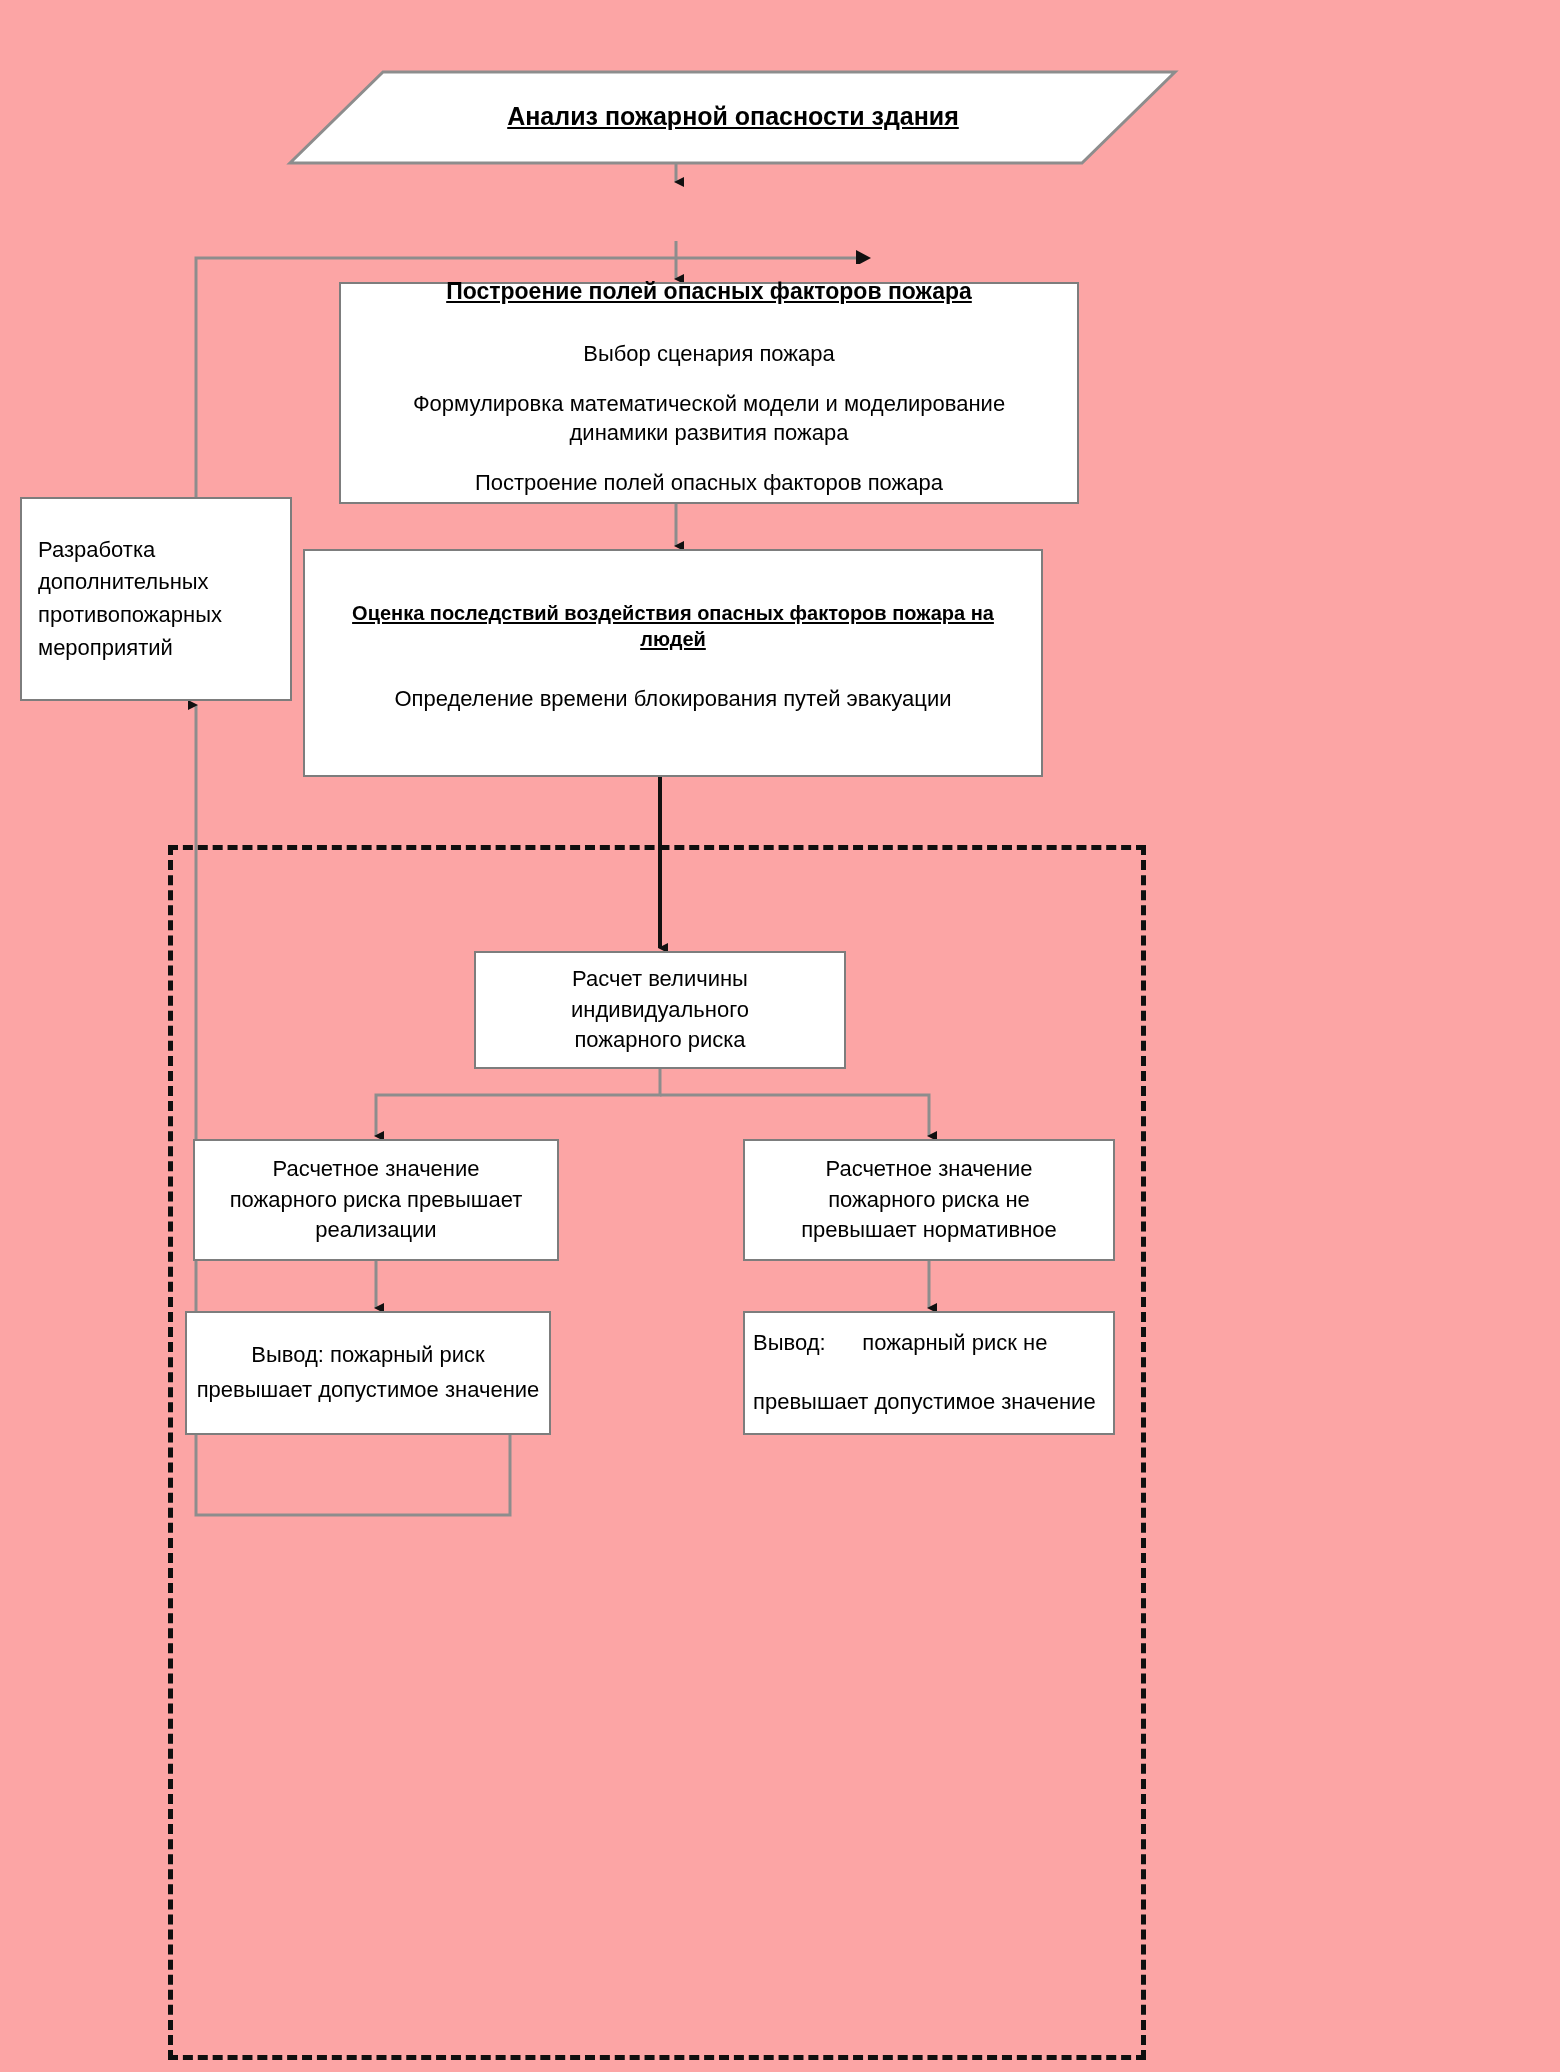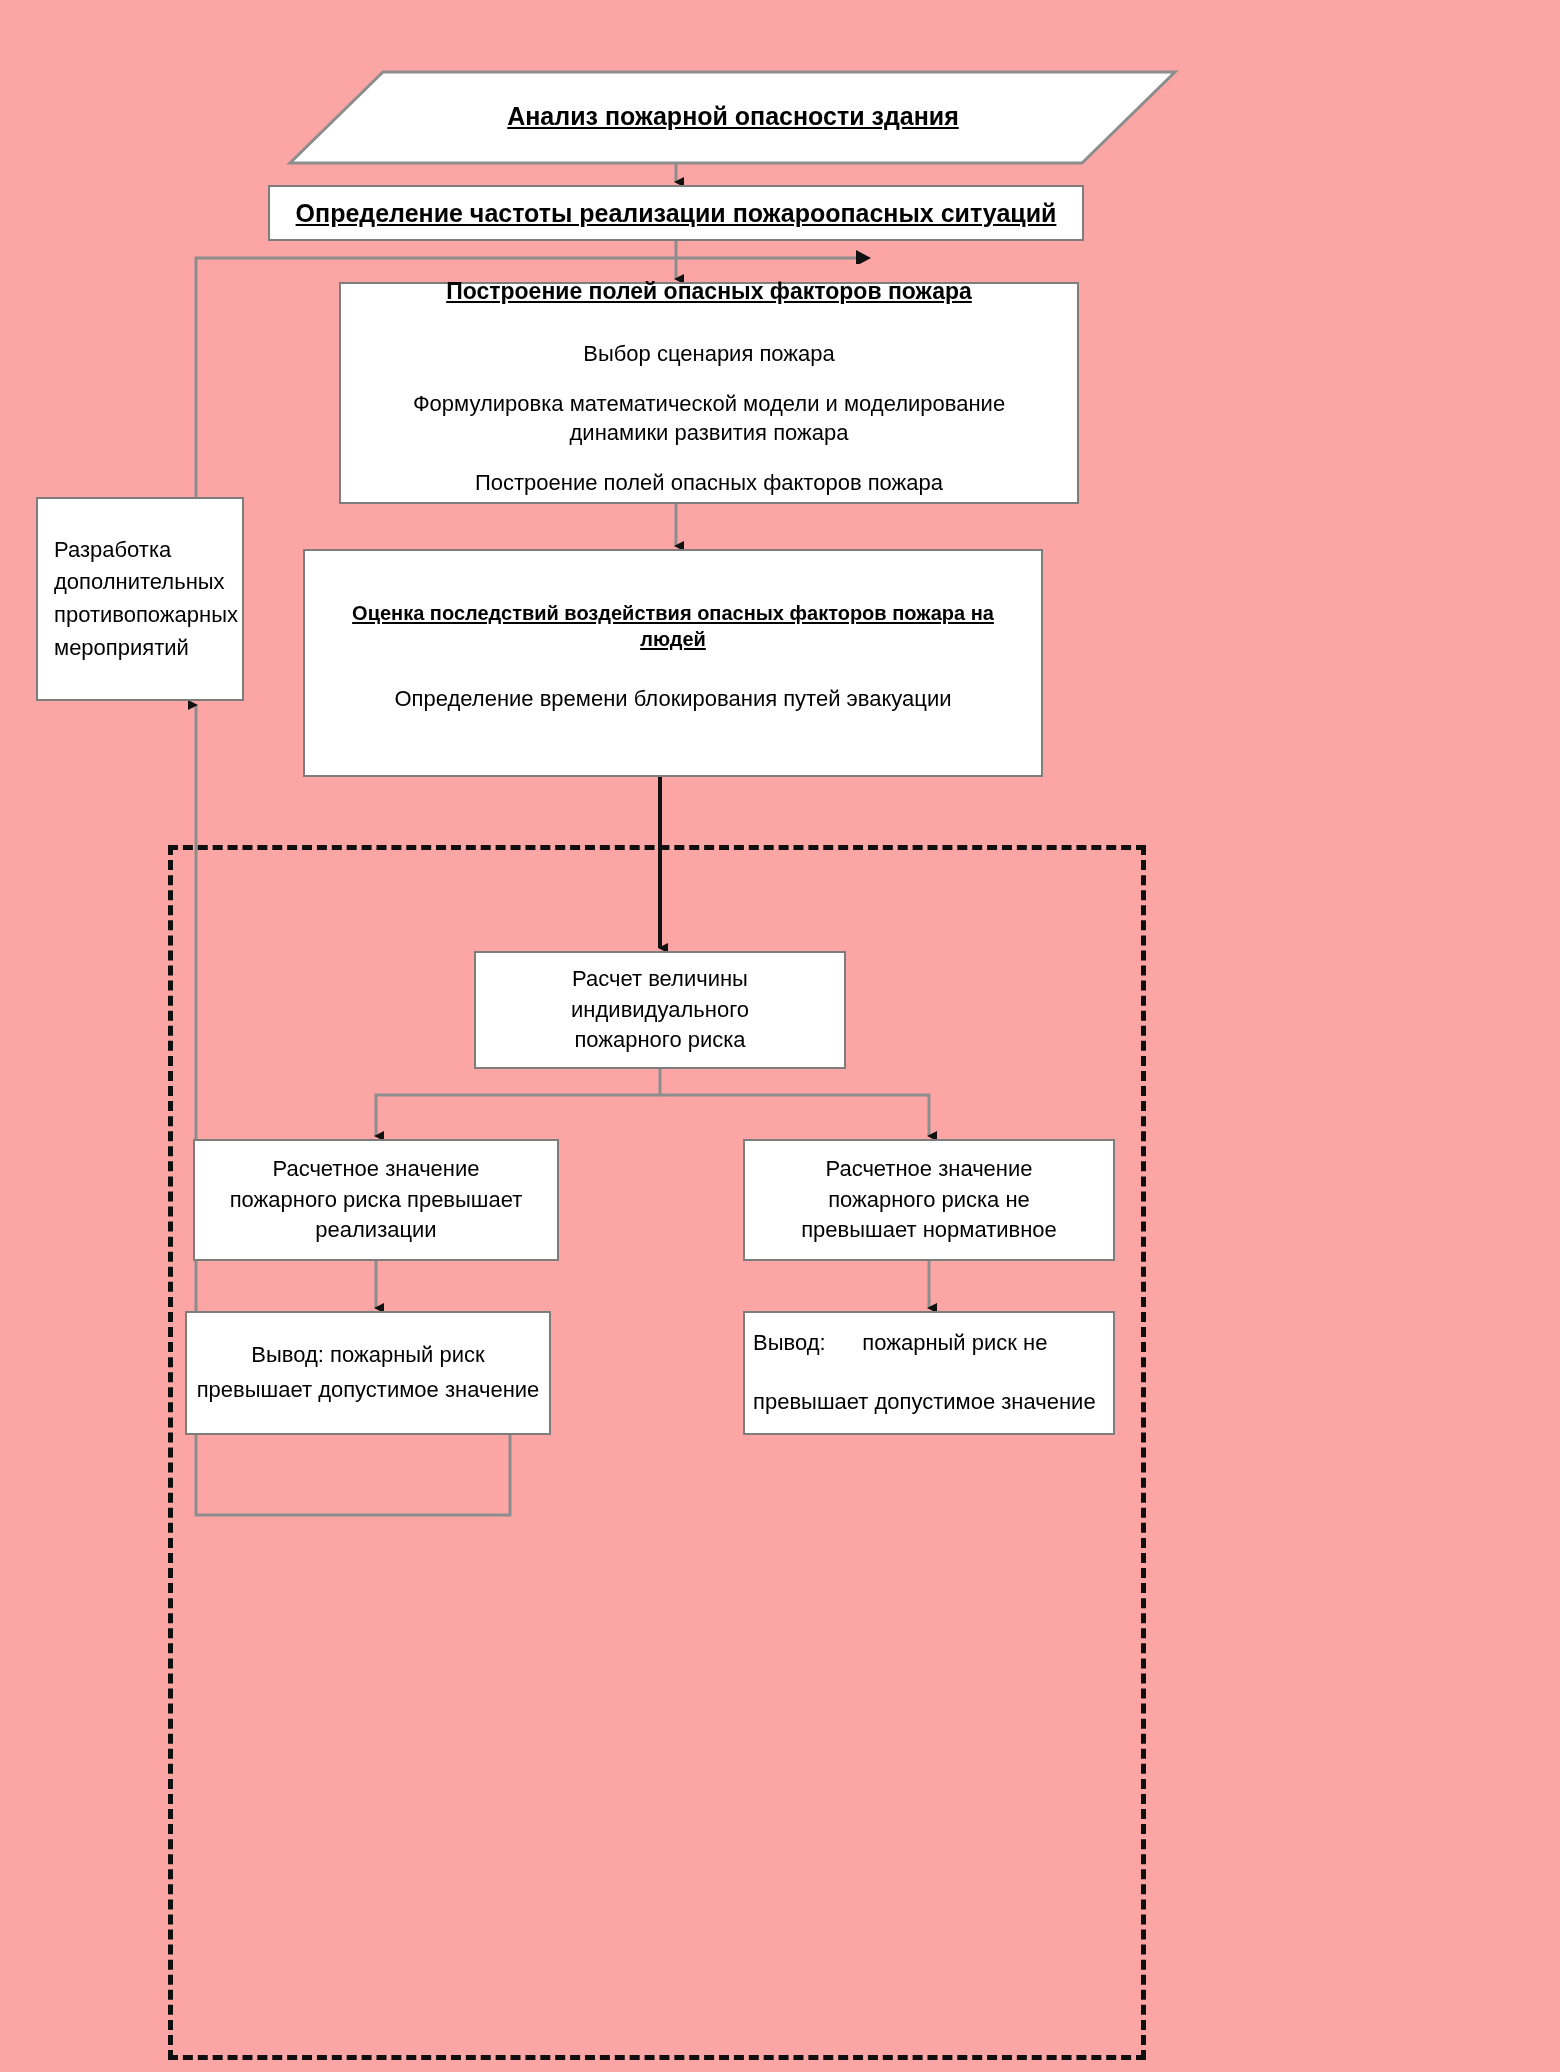--- a/index.html
+++ b/index.html
@@ -57,21 +57,21 @@
     align-items:flex-start;
     justify-content:center;
   }
   .left-node .ln{ text-align:left; }
 
   
   #n-analysis        { left:293px;  top:68px;   width:880px; height:100px; }
   #n-frequency       { left:268px;  top:185px;  width:816px; height:56px;  font-size:25px; }
   #n-fields          { left:303px;  top:282px;  width:740px; height:222px; font-size:22px; padding:10px 26px;margin-left:36px;}
   #n-consequences    { left:303px;  top:549px;  width:740px; height:228px; font-size:22px; padding:10px 26px;}
-  #n-measures        { left:20px;   top:497px;  width:208px; height:204px; font-size:22px; padding:20px 16px;margin-left:16px;}
+  #n-measures        { left:20px;   top:497px;  width:272px; height:204px; font-size:22px; padding:20px 16px;}
   #n-risk-calc       { left:474px;  top:951px;  width:372px; height:118px; font-size:22px; }
   #n-exceeds         { left:193px;  top:1139px; width:366px; height:122px; font-size:22px; }
   #n-not-exceeds     { left:743px;  top:1139px; width:372px; height:122px; font-size:22px; }
   #n-conclusion-bad  { left:185px;  top:1311px; width:366px; height:124px; font-size:22px; }
   #n-conclusion-good { left:743px;  top:1311px; width:372px; height:124px; font-size:22px; }
 
   #n-fields .ttl     { font-size:23px; margin-bottom:22px; }
   #n-consequences .ttl{ font-size:20px; margin-bottom:22px; }
   #n-fields .ln      { margin:11px 0; }
   #n-consequences .ln{ margin:11px 0; }
@@ -146,23 +146,20 @@
 
     <path d="M510,1435 L510,1515 L196,1515 L196,705" fill="none" stroke="#8d8d8d" stroke-width="3" marker-end="url(#arrow-up)"></path>
   </svg>
 
   <div class="dashed-region"></div>
 
   <div class="node para" id="n-analysis">
     <div class="ttl">Анализ пожарной опасности здания</div>
   </div>
 
-  <div class="node" id="n-frequency">
-    <div class="ttl">Определение частоты реализации пожароопасных ситуаций</div>
-  </div>
 
   <div class="node" id="n-fields">
     <div class="ttl">Построение полей опасных факторов пожара</div>
     <div class="ln">Выбор сценария пожара</div>
     <div class="ln">Формулировка математической модели и моделирование динамики развития пожара</div>
     <div class="ln">Построение полей опасных факторов пожара</div>
   </div>
 
   <div class="node" id="n-consequences">
     <div class="ttl">Оценка последствий воздействия опасных факторов пожара на людей</div>

